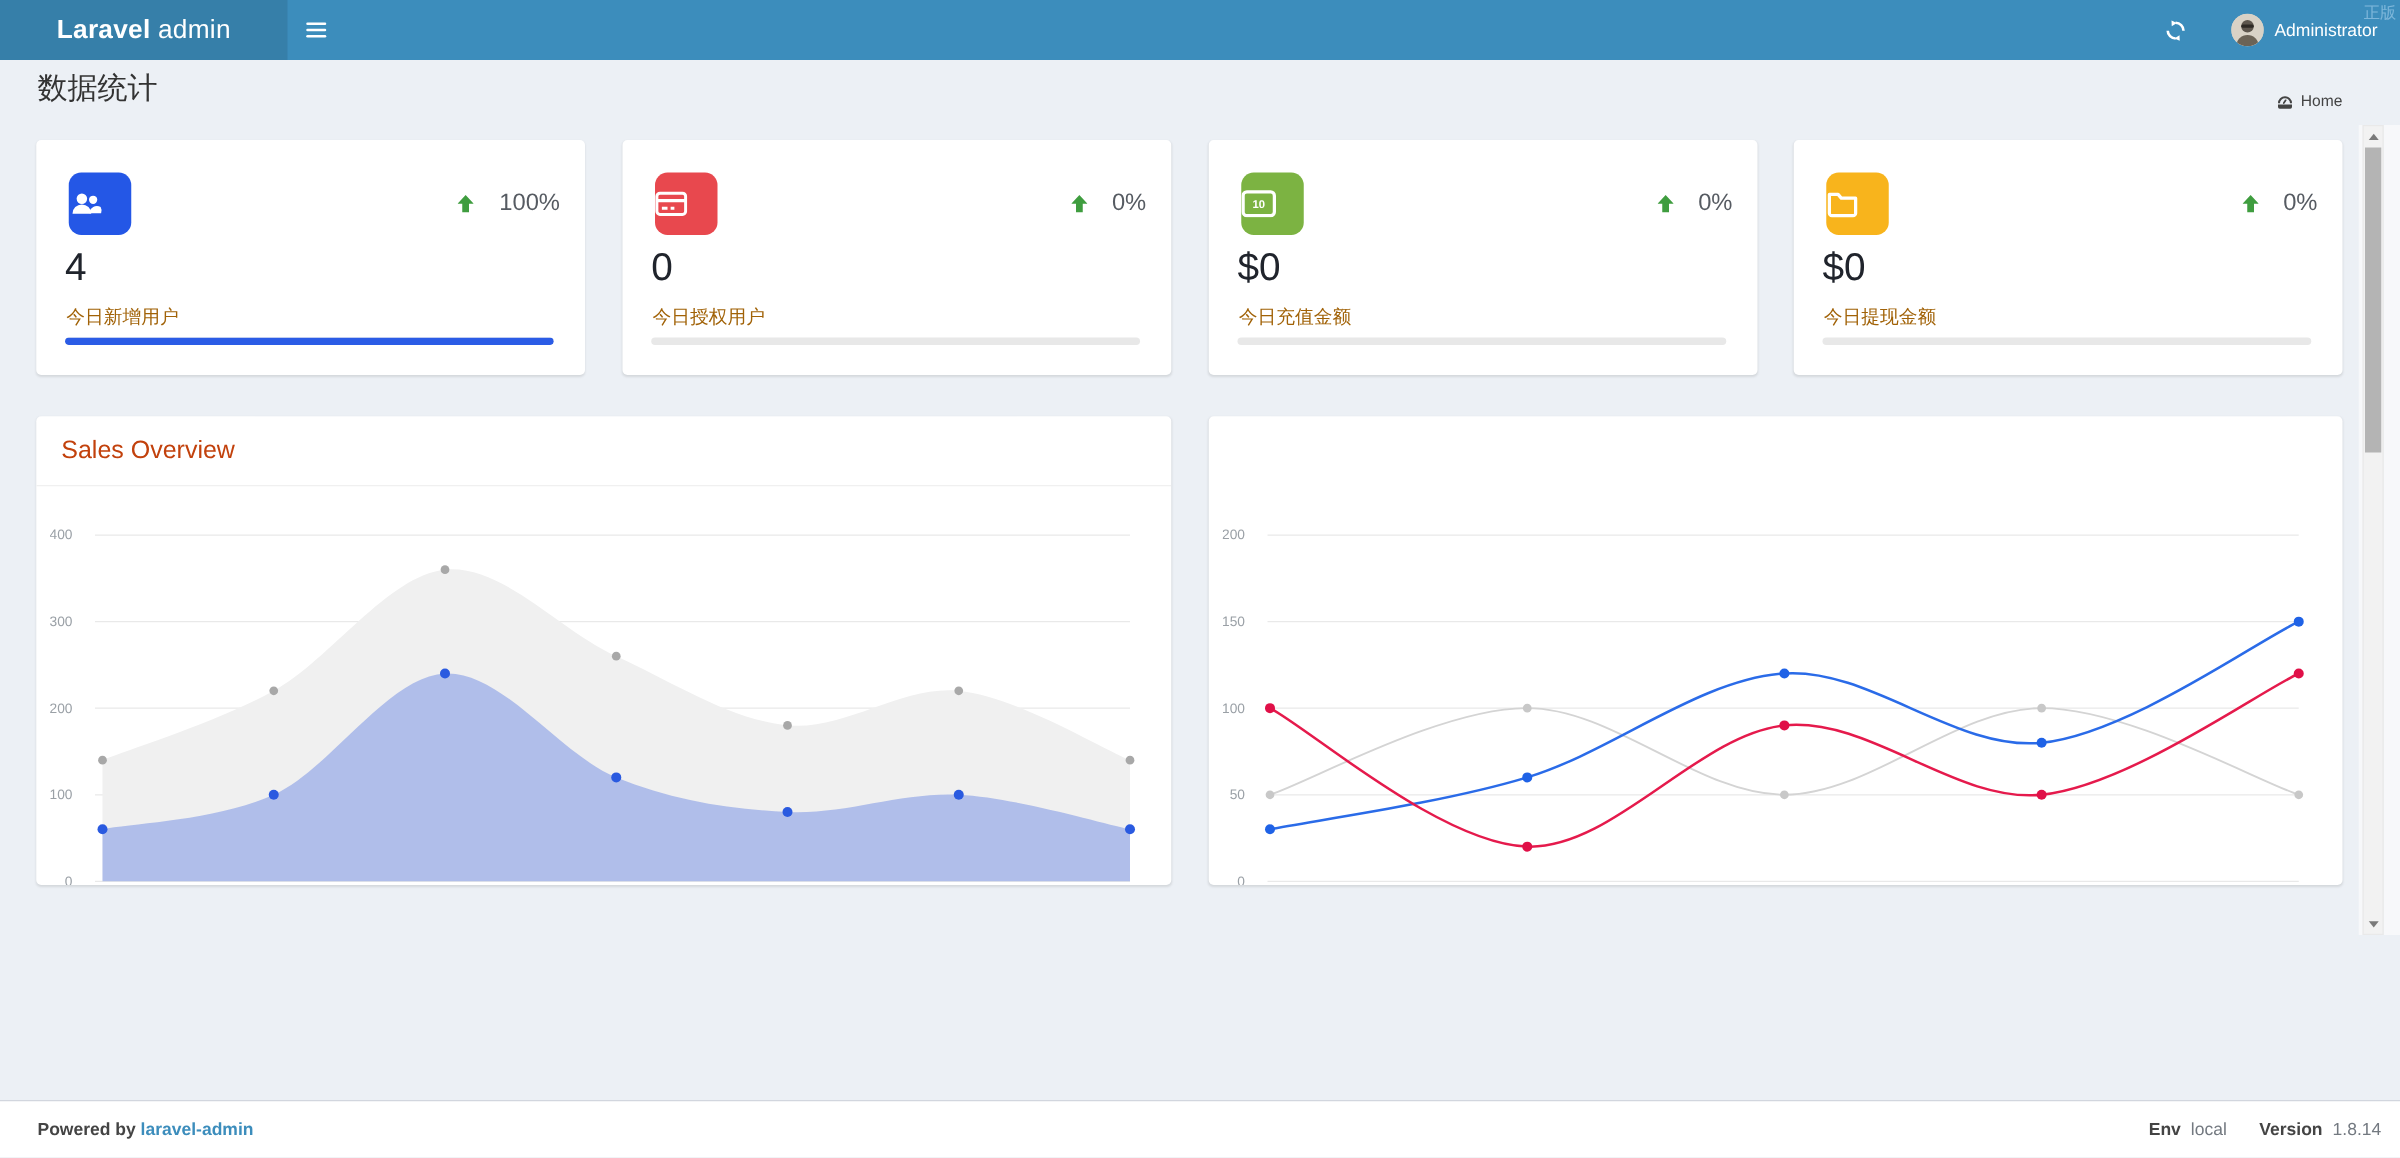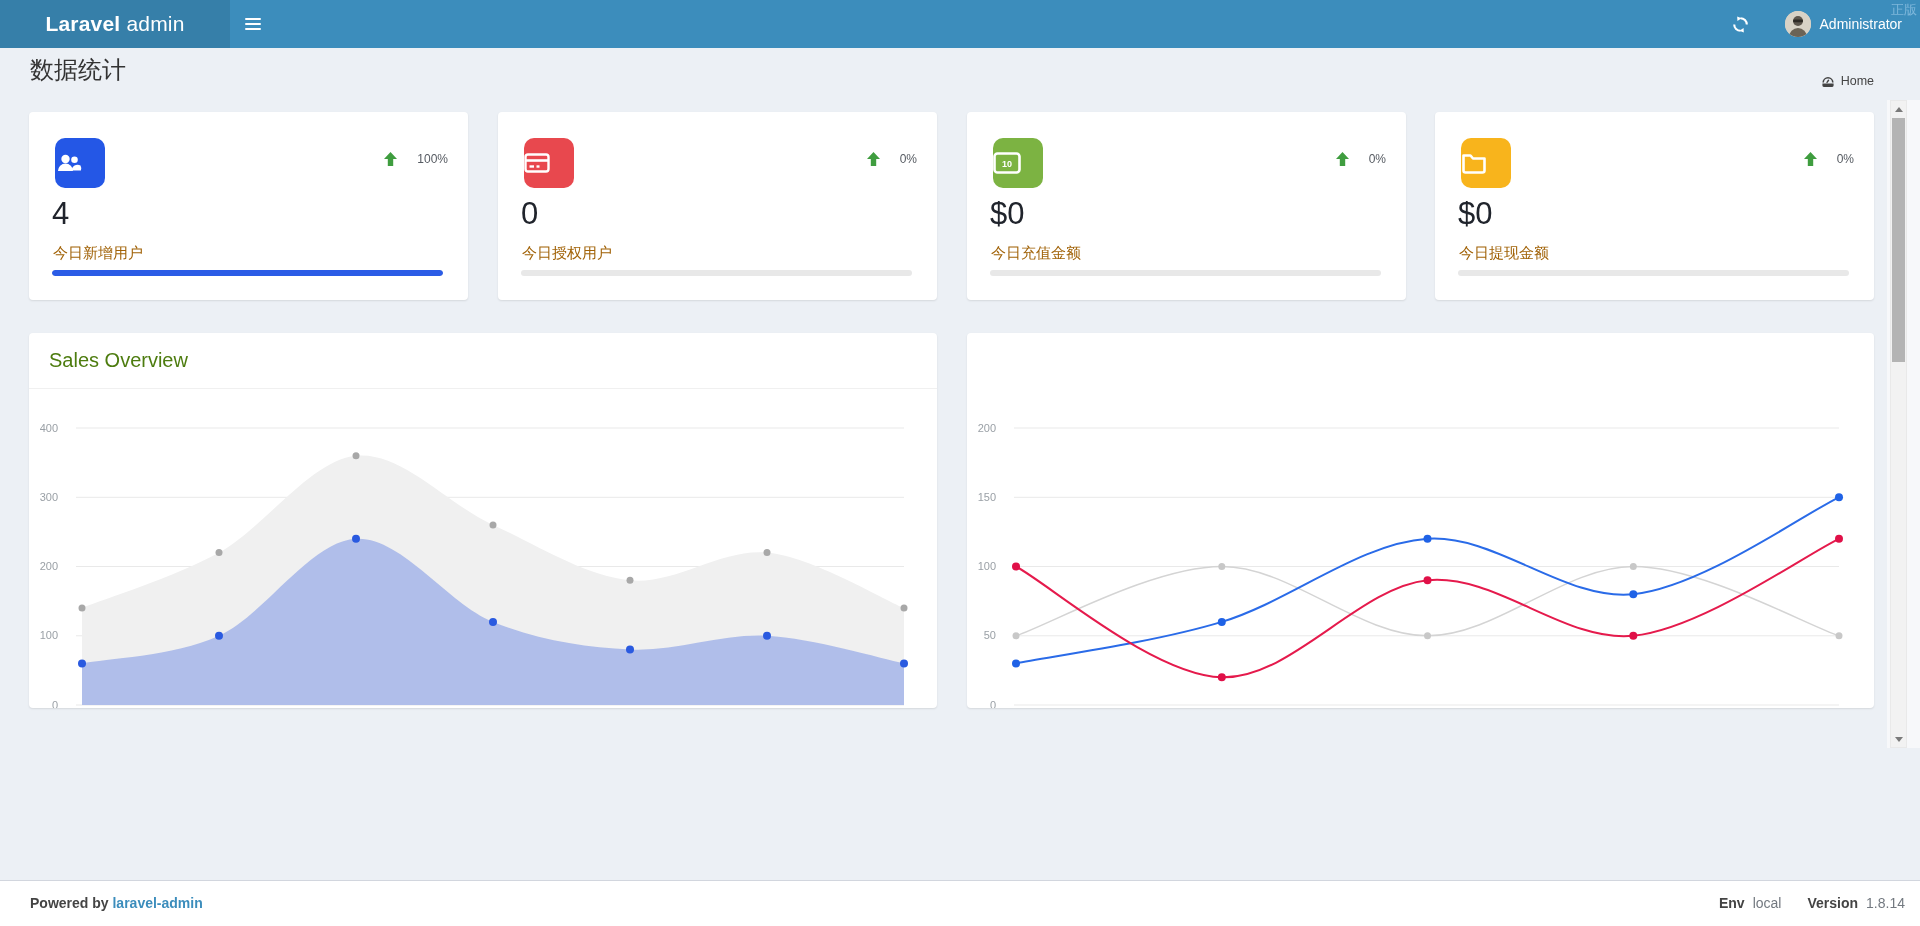--- a/index.html
+++ b/index.html
@@ -27,29 +27,29 @@
   
   .content-area { position:absolute; top:48px; left:0; width:1920px; height:832px; background:#ecf0f5; }
   .page-title { position:absolute; left:30px; top:6px; font-size:24px; font-weight:400; color:#333; }
   .breadcrumb { position:absolute; right:46px; top:26px; display:flex; align-items:center; gap:6px; font-size:12.5px; color:#444; cursor:pointer;}
   
   .card { position:absolute; background:#fff; border-radius:4px; box-shadow:0 1px 2px rgba(0,0,0,.1); }
   .stat-card { top:64px; width:439px; height:188px; }
   .stat-icon { position:absolute; left:26px; top:26px; width:50px; height:50px; border-radius:10px;
                display:flex; align-items:center; justify-content:flex-start; }
   .trend { position:absolute; right:20px; top:40px; display:flex; align-items:center; gap:20px;
-           font-size:12px; color:#565b62; }
+           font-size:19px; color:#565b62; }
   .stat-value { position:absolute; left:23px; top:84px; font-size:31px; color:#20242c; }
   .stat-label { position:absolute; left:24px; top:132px; font-size:15px; color:#a16207; }
   .progress-track { position:absolute; left:23px; right:25px; top:158px; height:6px; border-radius:3px; background:#e8e8e8; overflow:hidden;}
   .progress-fill { height:100%; border-radius:3px; }
   
   .chart-card { top:285px; height:375px; overflow:hidden; }
   .chart-head { position:absolute; top:0; left:0; right:0; height:56px; border-bottom:1px solid #f0f0f0; }
-  .chart-title { position:absolute; left:20px; top:16px; font-size:20px; color:#4d7c0f; font-weight:400;text-align:right; }
+  .chart-title { position:absolute; left:20px; top:16px; font-size:20px; color:#c2410c; font-weight:400;text-align:right; }
   .chart-svg { position:absolute; left:11px; top:57px; }
   
   .scroll-gutter { position:absolute; top:52px; right:0; width:33px; height:648px; background:#f7f8fa; }
   .scrollbar { position:absolute; top:0; left:3px; width:17px; height:648px; background:#f2f2f2; border:1px solid #e9e9e9; }
   .sb-arrow { position:absolute; left:0; width:15px; height:14px; display:flex; align-items:center; justify-content:center; cursor:pointer;}
   .sb-arrow.up { top:1px; } .sb-arrow.down { bottom:1px; }
   .sb-arrow span { width:0; height:0; border-left:4px solid transparent; border-right:4px solid transparent; }
   .sb-arrow.up span { border-bottom:5px solid #7a7a7a; }
   .sb-arrow.down span { border-top:5px solid #7a7a7a; }
   .sb-thumb { position:absolute; left:1px; top:17px; width:13px; height:244px; background:#b4b4b4; cursor:pointer; }

